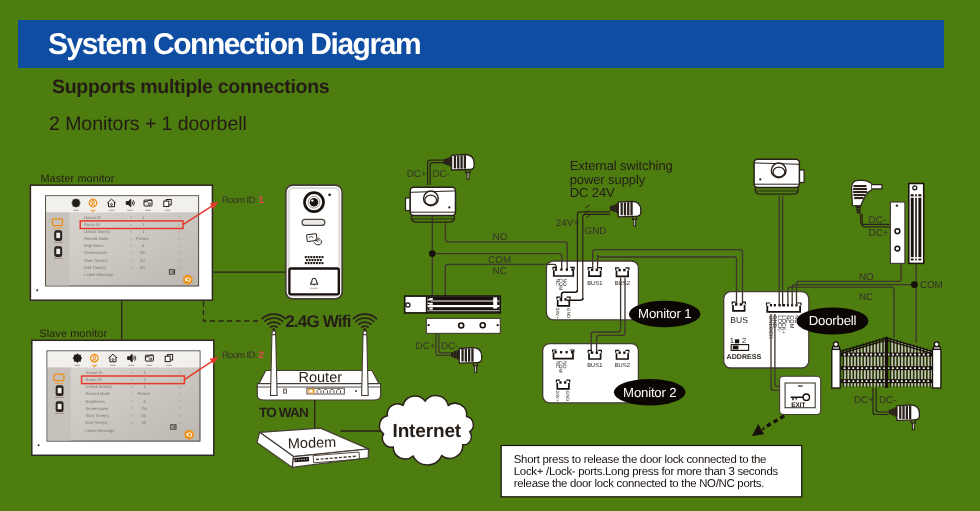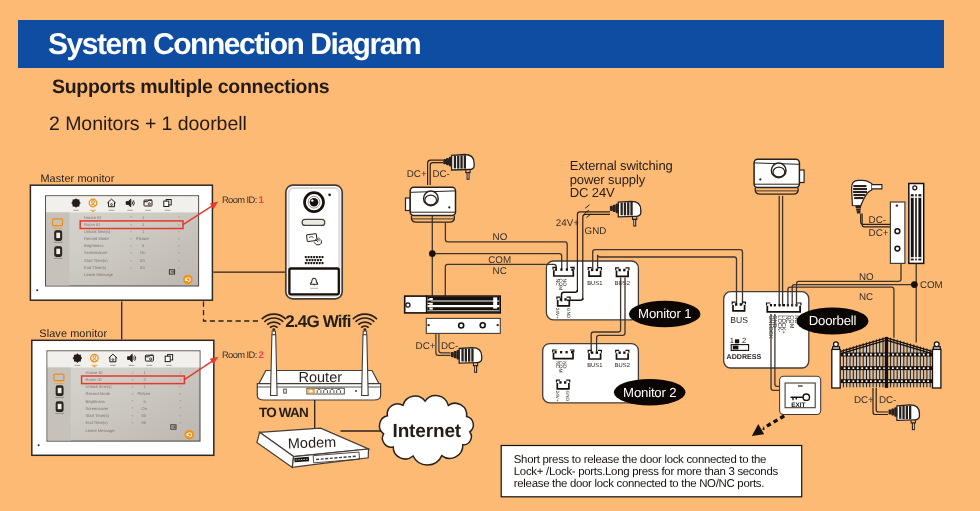--- a/index.html
+++ b/index.html
@@ -1,16 +1,16 @@
 <!DOCTYPE html>
 <html><head>
 <meta charset="utf-8">
 <style>
   html,body{margin:0;padding:0;background:#fff;}
-  #page{position:relative;width:980px;height:511px;background:#fdba74;overflow:hidden;
+  #page{position:relative;width:980px;height:511px;background:#4d7c0f;overflow:hidden;
         font-family:"Liberation Sans", sans-serif;transform:translateZ(0);}
   svg{position:absolute;left:0;top:0;}
 </style>
 </head>
 <body>
 <div id="page">
 <svg width="980" height="511" viewBox="0 0 980 511" fill="none" stroke-linecap="butt" text-rendering="geometricPrecision">
 <defs>
 <linearGradient id="scr" x1="0" y1="0" x2="1" y2="1">
   <stop offset="0" stop-color="#dbd8d3"></stop>

